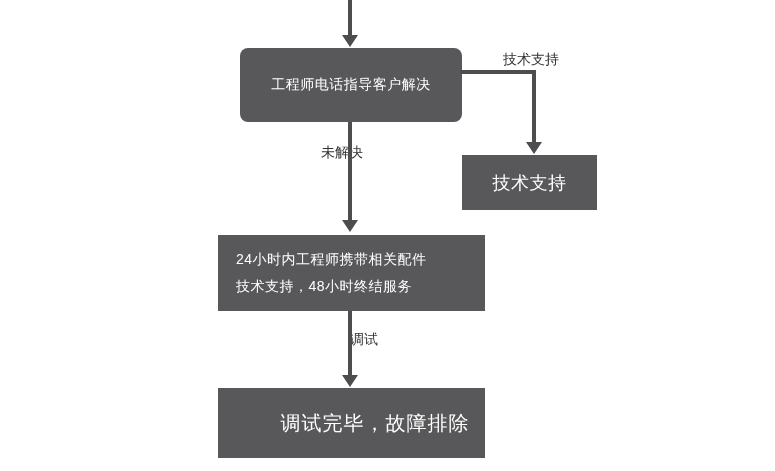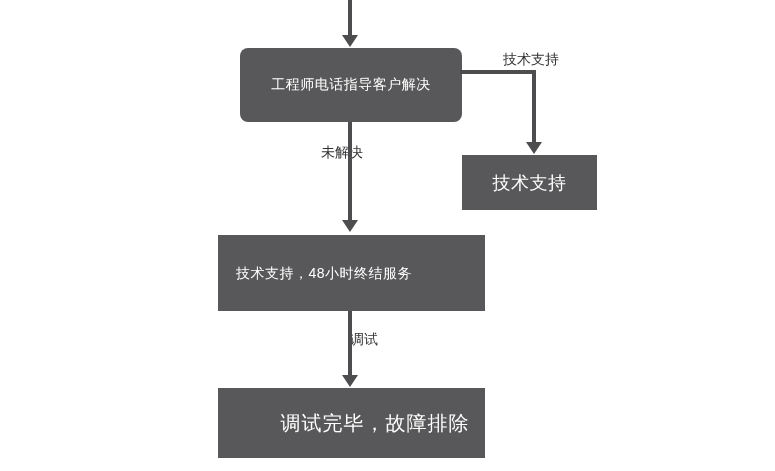--- a/index.html
+++ b/index.html
@@ -83,20 +83,21 @@
 
   <div class="node node-md" style="left:462px; top:155px; width:135px; height:55px;">
     <span>技术支持</span>
   </div>
 
   <div class="edge-label" style="left:281px; top:144px;">未解决</div>
   <div class="vline" style="left:348px; top:122px; height:99px;"></div>
   <div class="arrow-down" style="left:342px; top:220px;"></div>
 
   <div class="node node-multiline" style="left:218px; top:235px; width:267px; height:76px;">
+    <span>24小时内工程师携带相关配件</span>
     <span>技术支持，48小时终结服务</span>
   </div>
 
   <div class="edge-label" style="left:310px; top:331px;font-family:Liberation Serif, serif;">调试</div>
   <div class="vline" style="left:348px; top:311px; height:65px;"></div>
   <div class="arrow-down" style="left:342px; top:375px;"></div>
 
   <div class="node node-lg" style="left:218px; top:388px; width:267px; height:70px;">
     <span>调试完毕，故障排除</span>
   </div>

